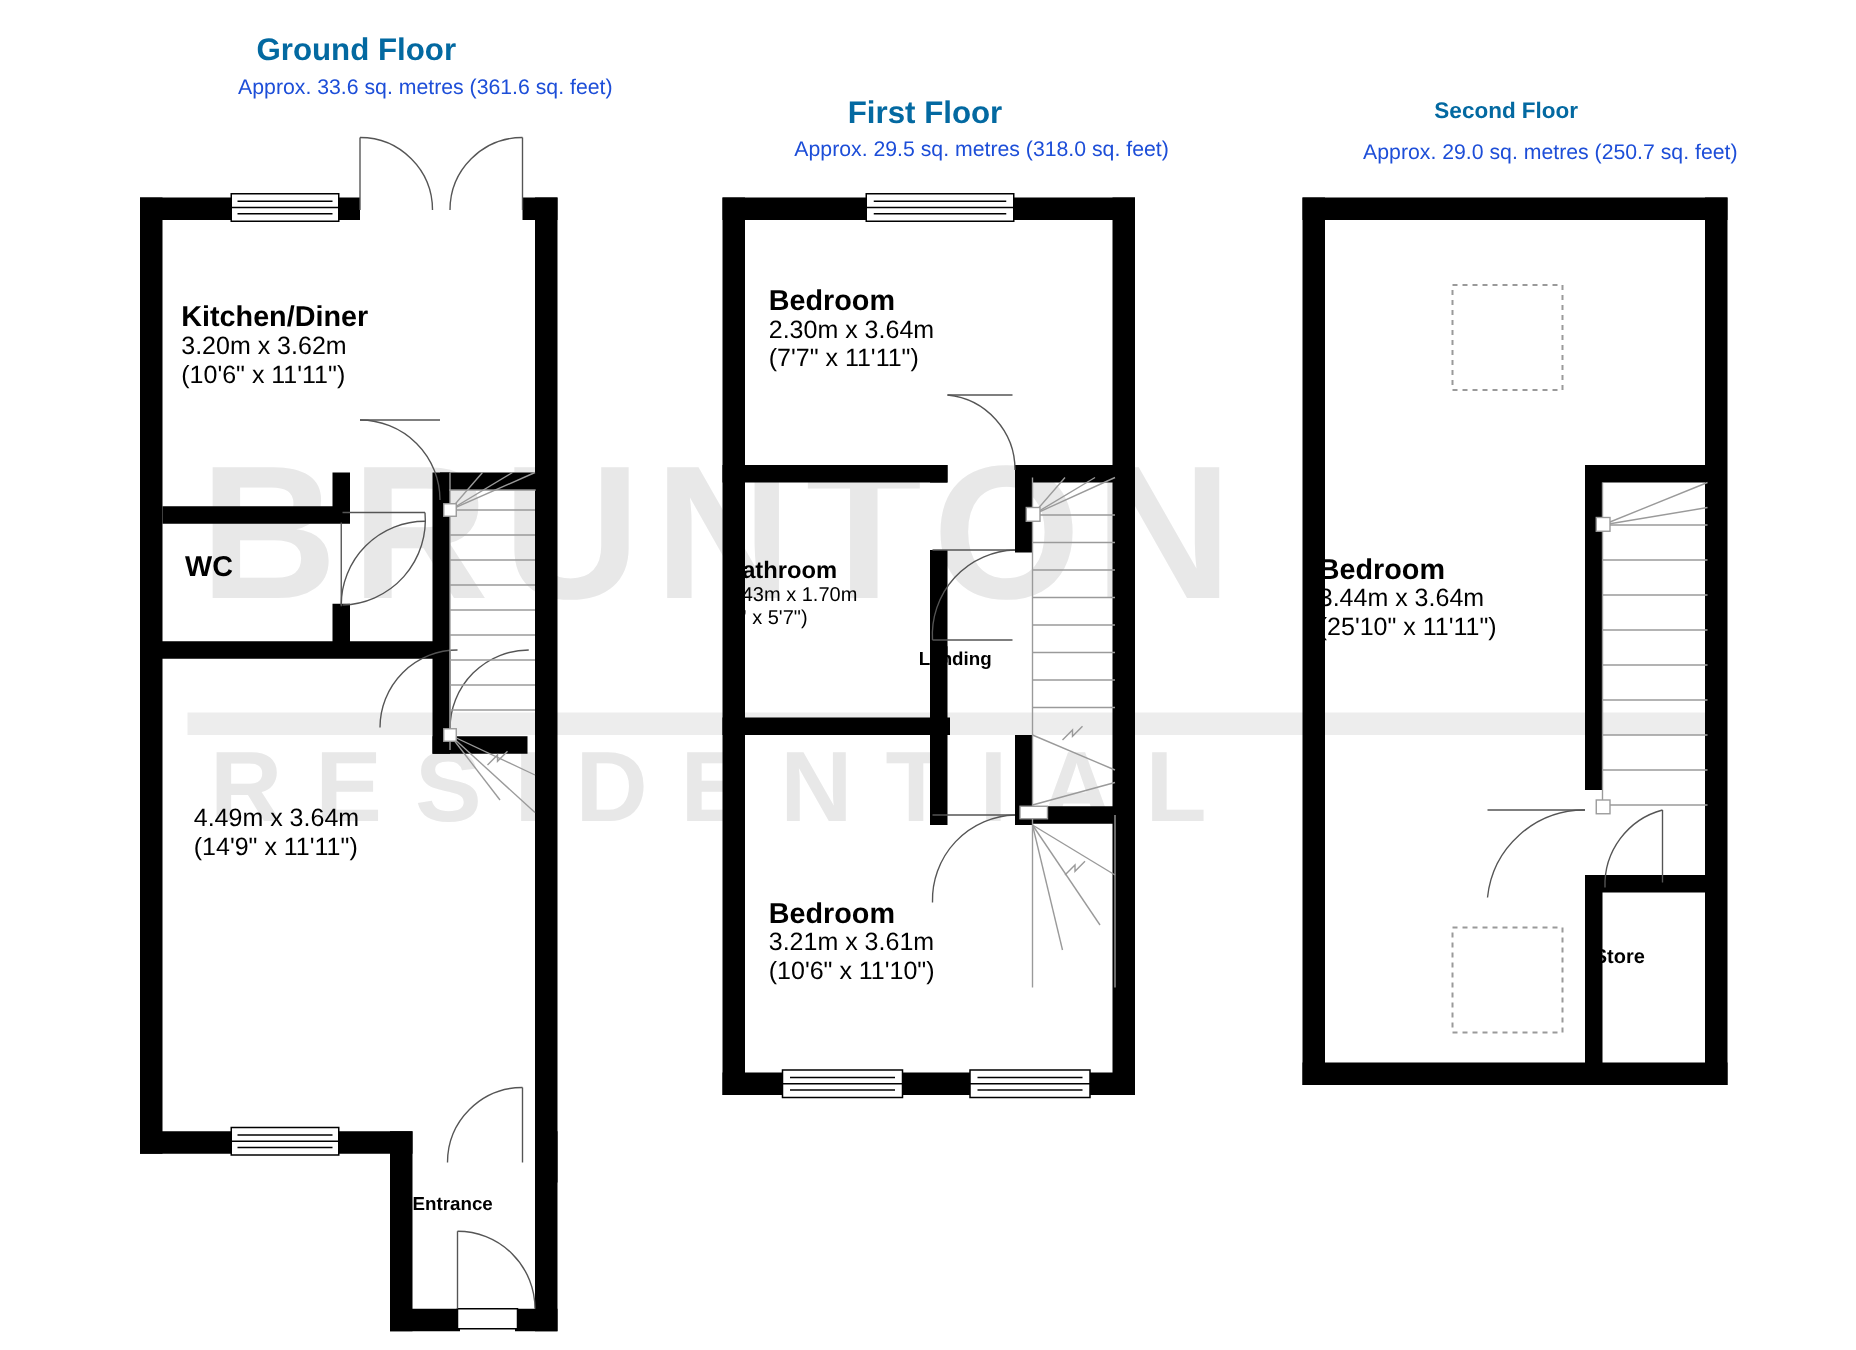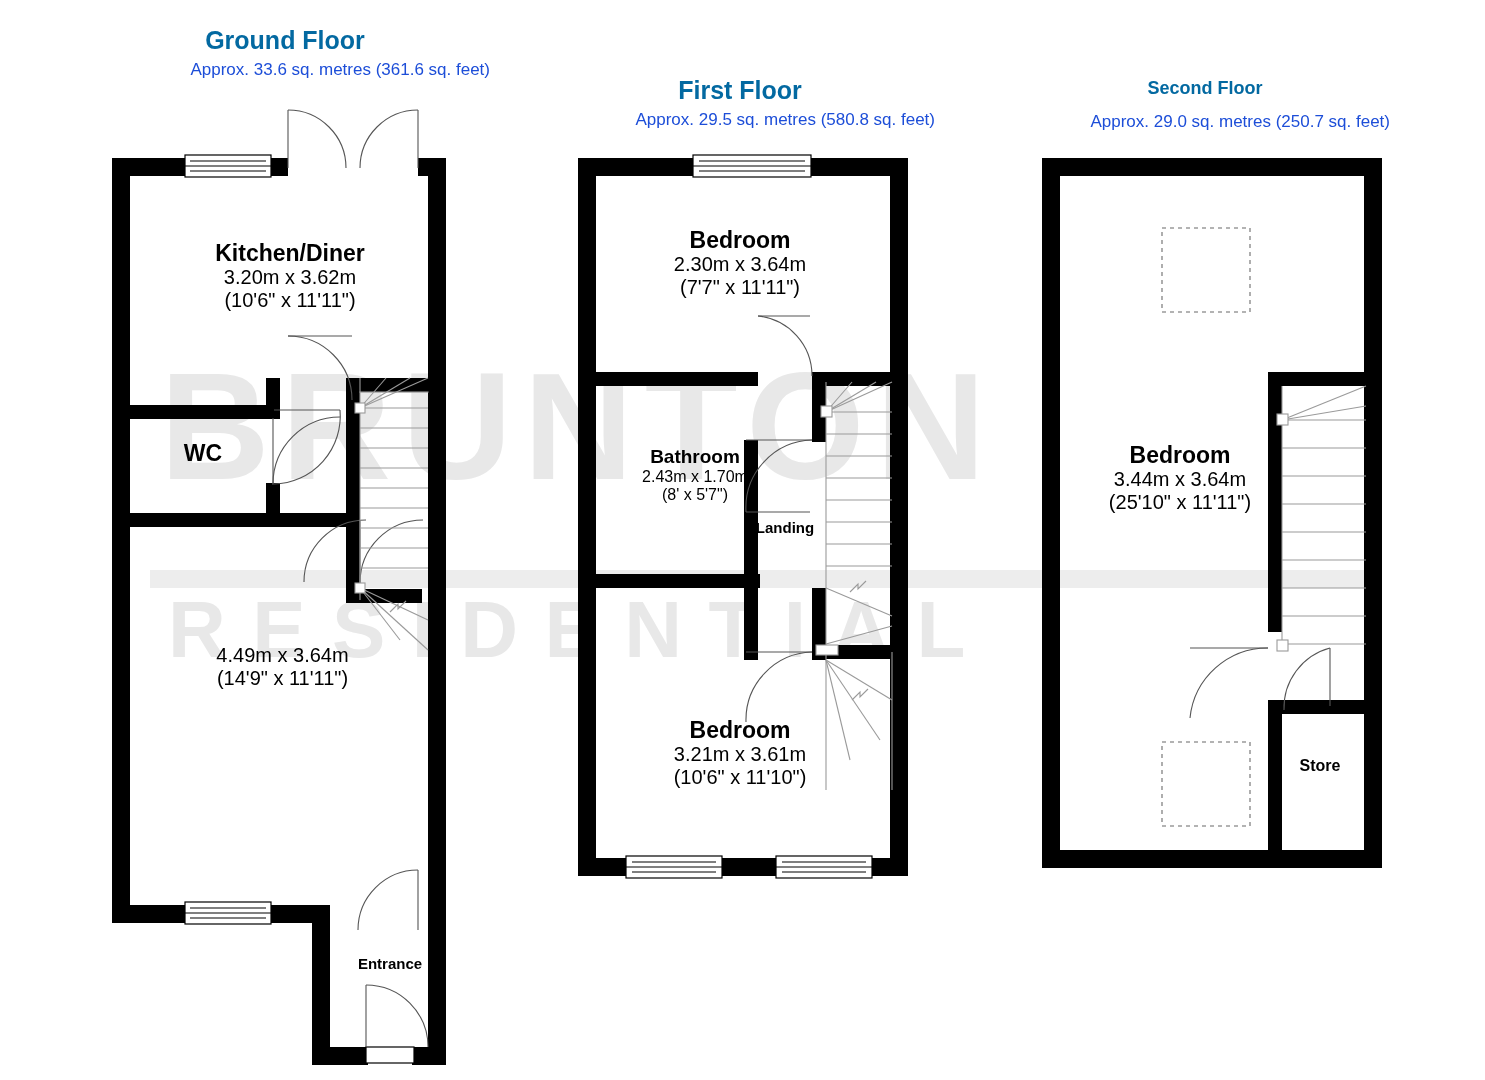--- a/index.html
+++ b/index.html
@@ -71,21 +71,21 @@
   }
   .floor-sub {
     position: absolute;
     text-align: right;
     color: #1d4ed8;
     z-index: 6;
     white-space: nowrap;
   }
   .room {
     position: absolute;
-    text-align: center;
+    text-align: left;
     color: #000;
     z-index: 6;
     white-space: nowrap;
     line-height: 1.14;
   }
   .room .rname {
     font-weight: bold;
     display: block;
   }
   .room .rdim {
@@ -373,21 +373,21 @@
       <line x1="282" y1="420" x2="366" y2="406"></line>
       <rect x="277" y="414" width="11" height="11" fill="#ffffff"></rect>
       <rect x="277" y="640" width="11" height="11" fill="#ffffff"></rect>
     </g>
   </svg>
 
   <div class="floor-title t-ground-title">Ground Floor</div>
   <div class="floor-sub t-ground-sub">Approx. 33.6 sq. metres (361.6 sq. feet)</div>
 
   <div class="floor-title t-first-title">First Floor</div>
-  <div class="floor-sub t-first-sub">Approx. 29.5 sq. metres (580.8 sq. feet)</div>
+  <div class="floor-sub t-first-sub">Approx. 29.5 sq. metres (318.0 sq. feet)</div>
 
   <div class="floor-title t-second-title">Second Floor</div>
   <div class="floor-sub t-second-sub">Approx. 29.0 sq. metres (250.7 sq. feet)</div>
 
   <div class="room r-kitchen">
     <span class="rname">Kitchen/Diner</span>
     <span class="rdim">3.20m x 3.62m</span>
     <span class="rdim">(10'6" x 11'11")</span>
   </div>
 

